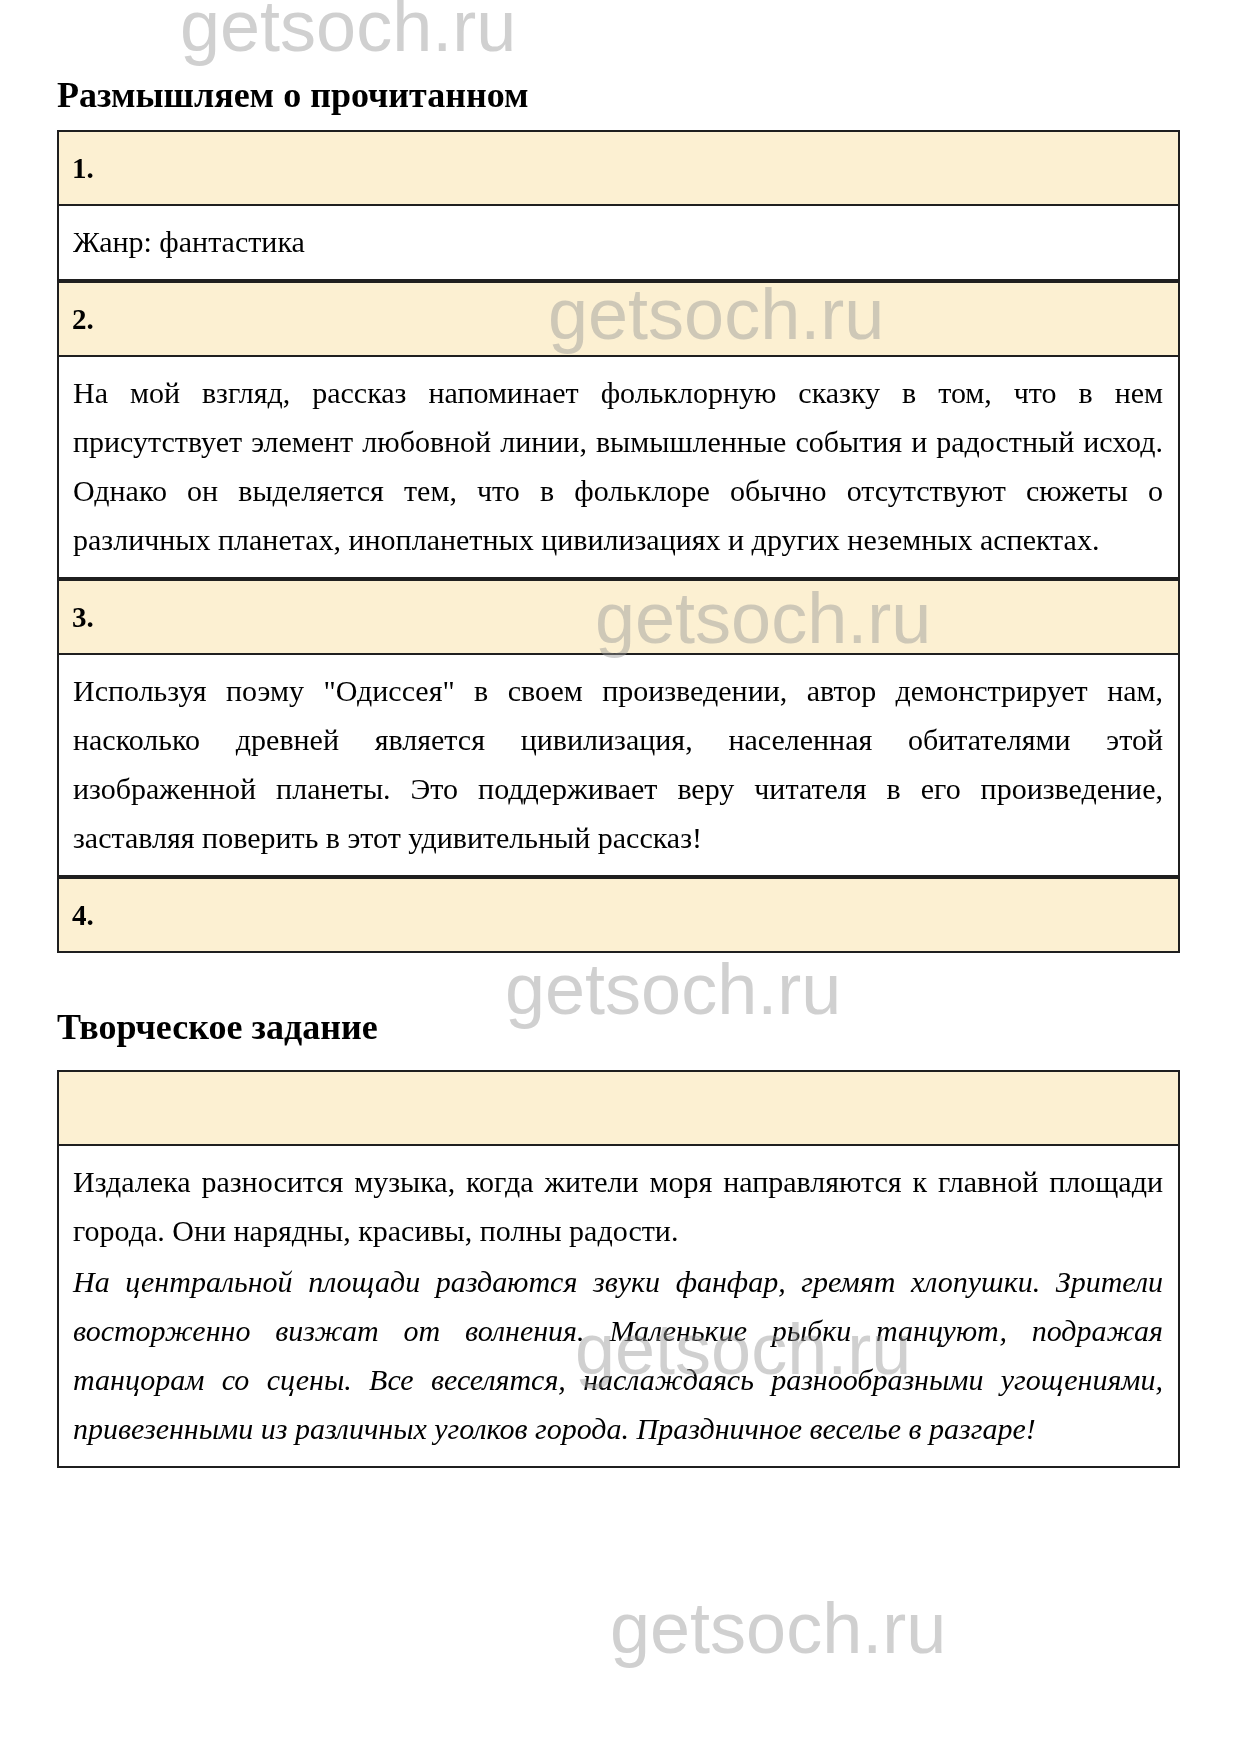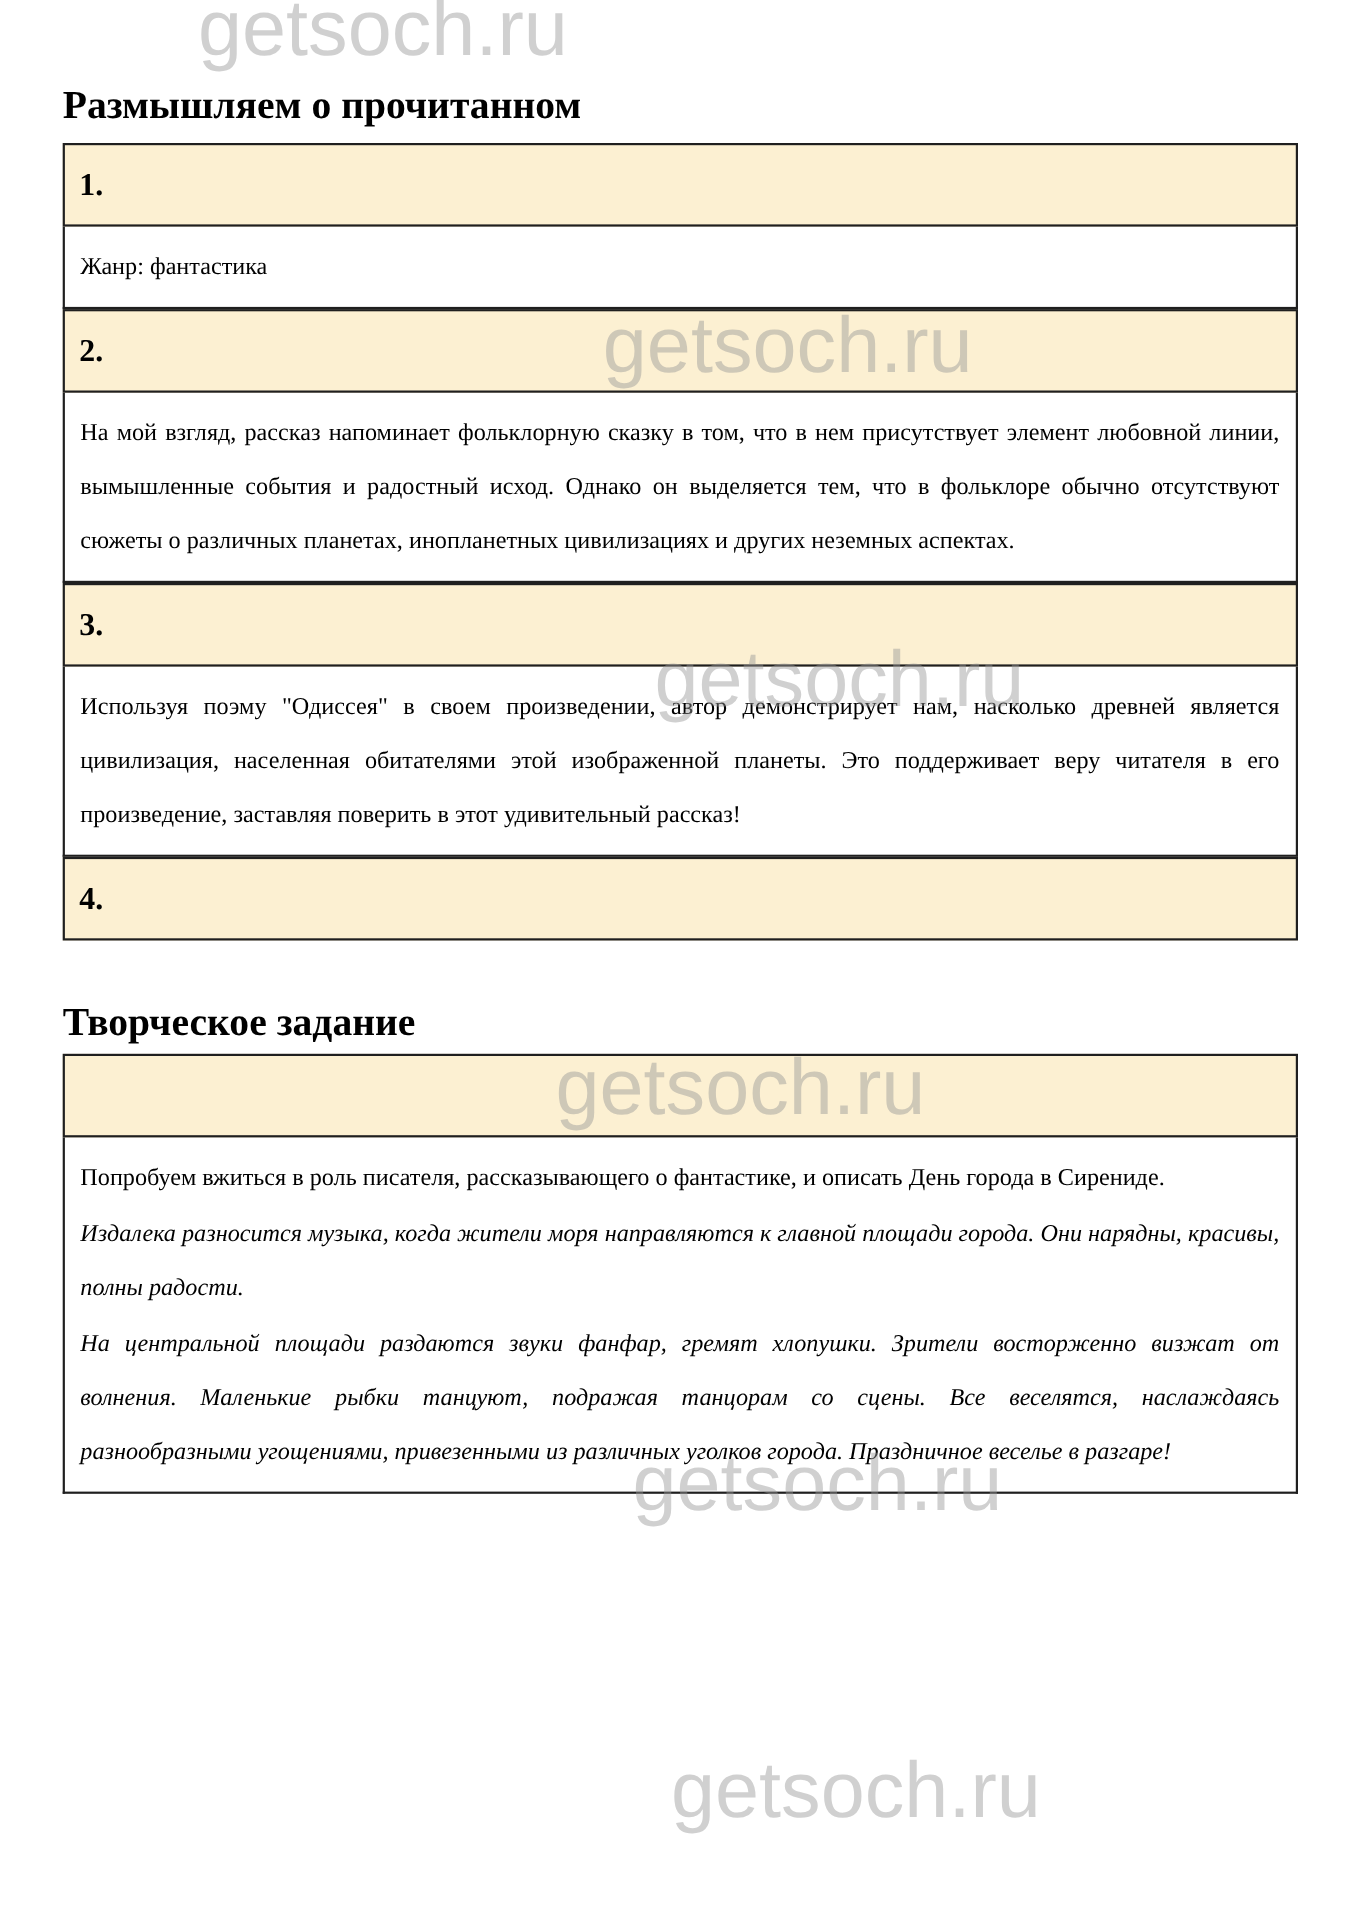--- a/index.html
+++ b/index.html
@@ -37,42 +37,42 @@
     width:1123px;
   }
   .section-heading{
     font-size:36px;
     line-height:35px;
     font-weight:bold;
     margin:0 0 17px 0;
   }
   #heading-creative{
     margin-top:57px;
-    margin-bottom:11px;
+    margin-bottom:25px;
     font-family:Liberation Serif, serif;
   }
   .qa-table{
     width:1123px;
   }
   .qa-header{
     box-sizing:border-box;
     height:76px;
     background:#fcf0d2;
     border:2px solid #1f1f1f;
     display:flex;
     align-items:center;
     padding-left:13px;
     font-weight:bold;
     font-size:29px;
   }
   .qa-cell{
     border:2px solid #1f1f1f;
     border-top:none;
     padding:11px 15px 13px 14px;
-    font-size:22px;
+    font-size:30px;
     line-height:49px;
     text-align:justify;
   }
   .qa-cell p{margin:0;}
   .qa-cell p + p{margin-top:2px;font-style:italic;}
   .qa-cell + .qa-header{border-top-width:2px;}
 </style>
 </head>
 <body>
 
@@ -117,20 +117,19 @@
   </div>
 
   <h1 class="section-heading" id="heading-creative">Творческое задание</h1>
 
   <div class="qa-table">
 
     <div class="qa-header">
       <span></span>
     </div>
     <div class="qa-cell">
-      <p>Попробуем вжиться в роль писателя, рассказывающего о фантастике, и описать День города в Сирениде.</p>
       <p>Издалека разносится музыка, когда жители моря направляются к главной площади города. Они нарядны, красивы, полны радости.</p>
       <p>На центральной площади раздаются звуки фанфар, гремят хлопушки. Зрители восторженно визжат от волнения. Маленькие рыбки танцуют, подражая танцорам со сцены. Все веселятся, наслаждаясь разнообразными угощениями, привезенными из различных уголков города. Праздничное веселье в разгаре!</p>
     </div>
 
   </div>
 
 </div>
 
 </body></html>

